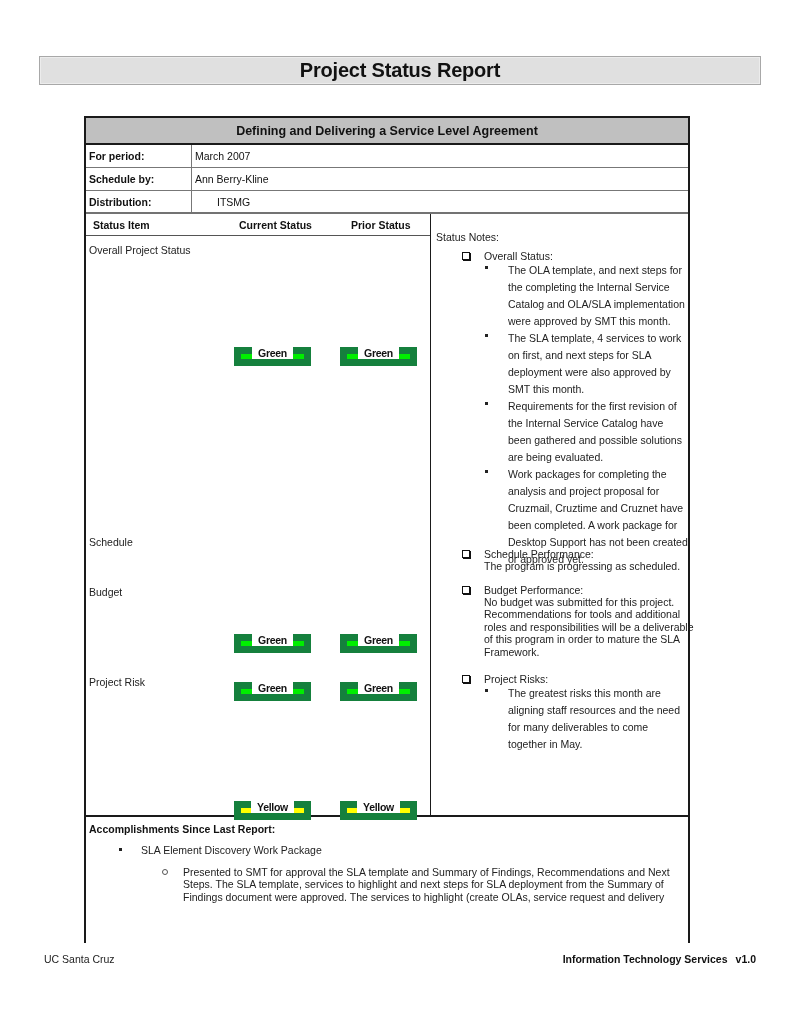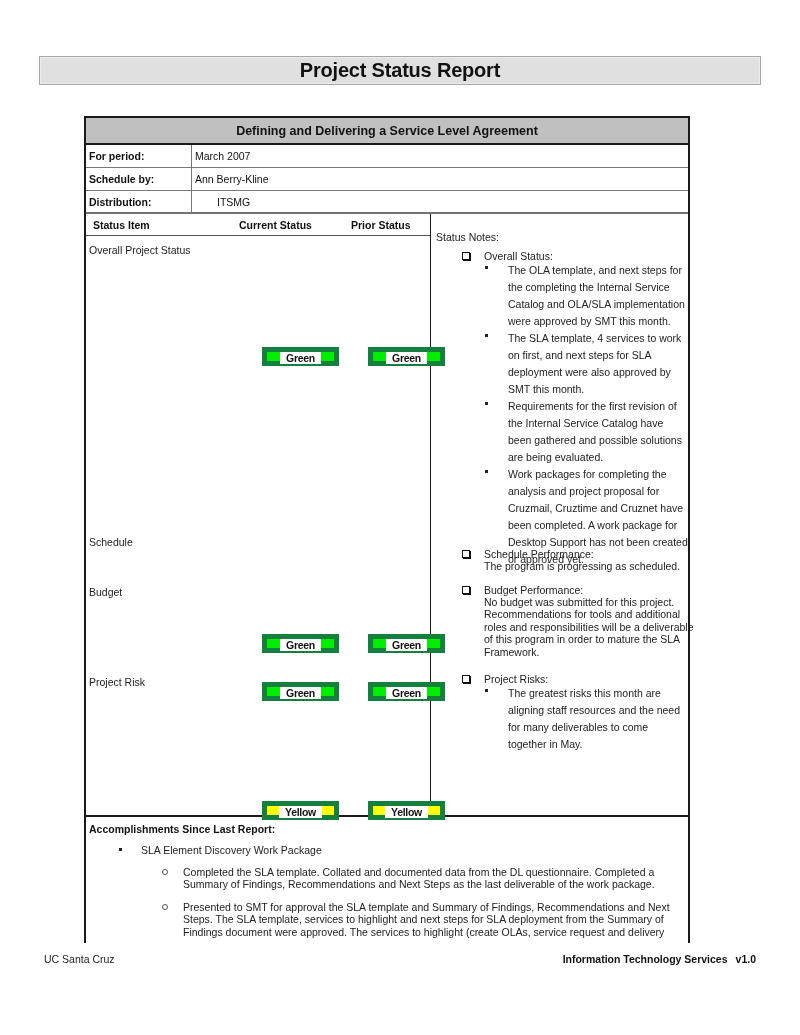--- a/index.html
+++ b/index.html
@@ -27,22 +27,22 @@
   .meta-row.last { border-bottom: 2px solid #737373; gap: 22px; }
   .meta-label { width: 106px; border-right: 1px solid #777; font-weight: bold; padding-left: 3px; display: flex; align-items: center; text-align: center; }
   .meta-value { flex: 1; padding-left: 3px; display: flex; align-items: center; }
 
   .status-area { position: relative; height: 603px; border-bottom: 2px solid #1a1a1a; }
   .left-col { position: absolute; left: 0; top: 0; width: 345px; height: 100%; border-right: 1.5px solid #1a1a1a; }
   .col-headers { height: 22px; border-bottom: 1.5px solid #555; position: relative; font-size: 10.5px; font-weight: bold; padding-left: 28px; }
   .col-headers span { position: absolute; top: 5px; }
   .item-label { position: absolute; left: 3px; font-size: 10.5px; color: #222; }
   .badge {
-    position: absolute; width: 77px; height: 19px; border: 5px solid #15803d;
-    display: flex; align-items: flex-start; justify-content: center; margin-left: 28px;
+    position: absolute; width: 77px; height: 19px; border: 7px solid #15803d;
+    display: flex; align-items: flex-end; justify-content: center;
   }
   .badge.green { background: #00ee00; }
   .badge.yellow { background: #ffff00; }
   .badge span {
     background: #fff; font-size: 10.5px; font-weight: bold; padding: 0 6px;
     line-height: 12px; letter-spacing: -0.3px;
   }
 
   .notes-col { position: absolute; left: 347px; top: 12px; right: 0; height: 100%; font-size: 10.5px; color: #222; }
   .notes-title { position: absolute; left: 3px; top: 5px; }
@@ -169,19 +169,18 @@
         <div class="bullets" style="top:12px">
           <div class="bullet">The greatest risks this month are aligning staff resources and the need for many deliverables to come together in May.</div>
         </div>
       </div>
     </div>
   </div>
 
   <div class="accomp">
     <h3>Accomplishments Since Last Report:</h3>
     <div class="acc-item">SLA Element Discovery Work Package</div>
-    <div class="acc-sub">Completed the SLA template. Collated and documented data from the DL questionnaire. Completed a Summary of Findings, Recommendations and Next Steps as the last deliverable of the work package.</div>
     <div class="acc-sub">Presented to SMT for approval the SLA template and Summary of Findings, Recommendations and Next Steps. The SLA template, services to highlight and next steps for SLA deployment from the Summary of Findings document were approved. The services to highlight (create OLAs, service request and delivery</div>
   </div>
 </div>
 
 <div class="footer-left">UC Santa Cruz</div>
 <div class="footer-right"><span>Information Technology Services</span><span class="ver">v1.0</span></div>
 
 </body></html>

